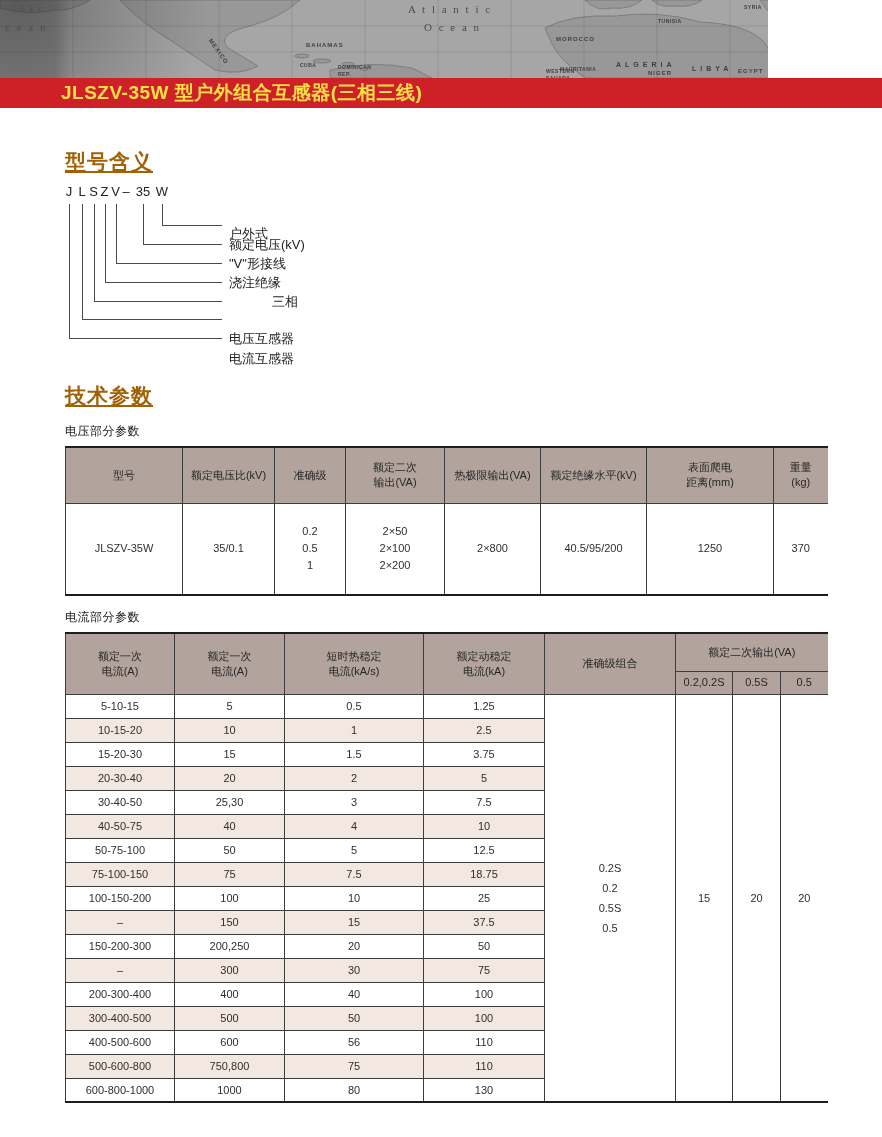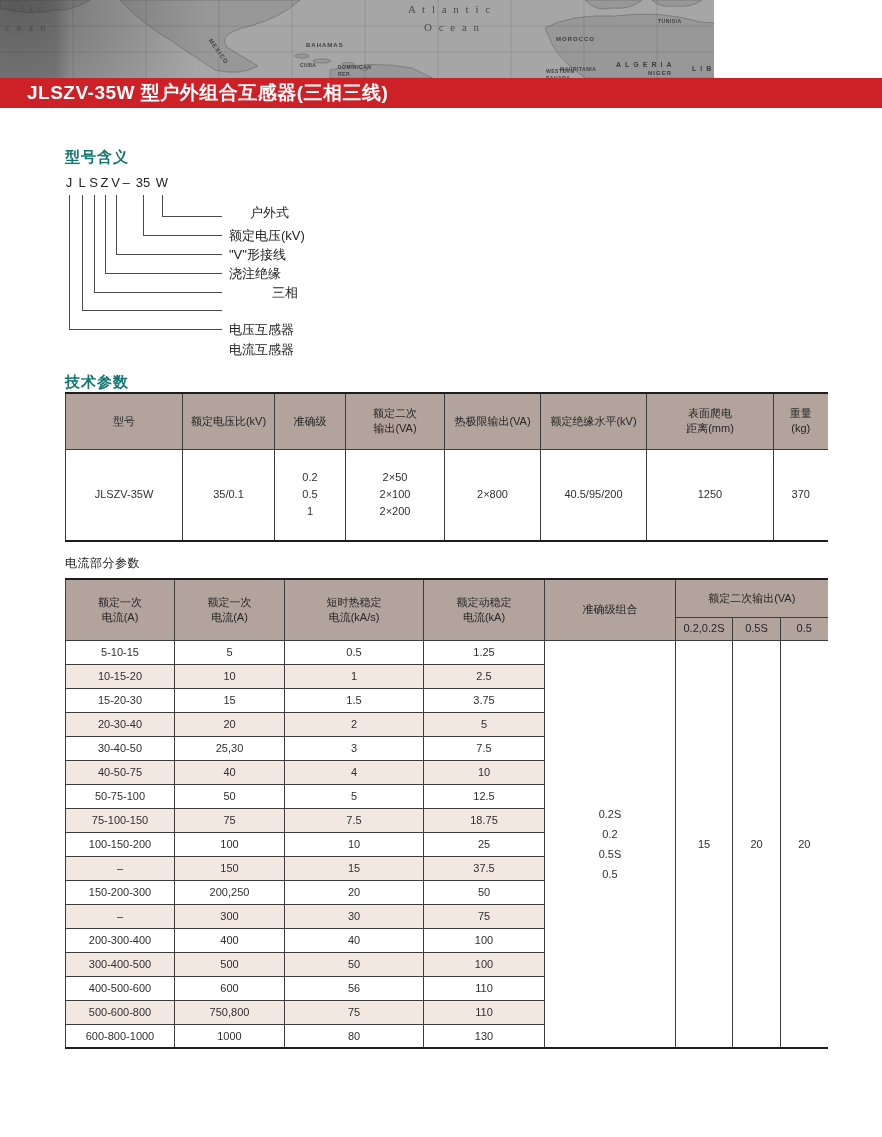--- a/index.html
+++ b/index.html
@@ -1,42 +1,42 @@
 <!DOCTYPE html>
 <html><head>
 <meta charset="utf-8">
 <style>
   html,body{margin:0;padding:0;background:#ffffff;}
   .page{position:relative;width:882px;height:1137px;background:#ffffff;overflow:hidden;
         font-family:"Liberation Sans","DejaVu Sans",sans-serif;color:#2f2f2f;}
 
   
-  .map-header{position:absolute;left:0;top:0;width:714px;height:78px;background:#a6a6a6;overflow:hidden;}
+  .map-header{position:absolute;left:0;top:0;width:768px;height:78px;background:#a6a6a6;overflow:hidden;}
   .map-header svg{position:absolute;left:0;top:0;}
   .map-shade{position:absolute;left:0;top:0;width:882px;height:78px;
      background:
        radial-gradient(circle at 2% 0%, rgba(40,40,40,.45) 0%, rgba(40,40,40,0) 22%),
        linear-gradient(90deg, rgba(60,60,60,.25) 0 55px, rgba(60,60,60,0) 70px);}
   .maplabel{position:absolute;color:#3e3e3e;font-weight:bold;font-size:6px;letter-spacing:1px;
      white-space:pre-line;line-height:1.3;}
   .maplabel.ocean{color:#4c4c4c;font-size:11px;font-weight:normal;letter-spacing:2px;font-family:"Liberation Serif","DejaVu Serif",serif;text-align:center;}
   .maplabel.ocean-sm{color:#4c4c4c;font-size:9px;font-weight:normal;letter-spacing:2px;font-family:"Liberation Serif","DejaVu Serif",serif;}
   .maplabel.country-sp{letter-spacing:4px;font-size:7px;}
   .maplabel.country-sm{font-size:5px;letter-spacing:.5px;}
   .company{position:absolute;left:65px;top:33px;color:#ffffff;font-size:22px;font-weight:bold;
      letter-spacing:1px;text-shadow:0 1px 2px rgba(0,0,0,.45);}
 
   
   .banner{position:absolute;left:0;top:78px;width:882px;height:30px;background:#ce2127;
      display:flex;align-items:center;}
-  .banner span{margin-left:27px;color:#ffffff;font-size:19px;font-weight:bold;letter-spacing:.5px;}
+  .banner span{margin-left:61px;color:#fde047;font-size:19px;font-weight:bold;letter-spacing:.5px;}
 
   
   .content{position:absolute;left:65px;top:108px;width:762px;}
-  .red-head{margin:0;color:#0f766e;font-size:15px;font-weight:bold;letter-spacing:1px;}
+  .red-head{margin:0;color:#a16207;font-size:21px;font-weight:bold;letter-spacing:1px;text-decoration:underline;}
   #mm-head{margin-top:40px;}
   #tech-head{margin-top:20px;}
   .caption{font-size:12px;color:#222;margin-top:13px;margin-bottom:6px;letter-spacing:.5px;}
 
   
   .diagram{position:relative;height:178px;margin-top:8px;}
   .code-part{position:absolute;top:0;transform:translateX(-50%);font-size:13px;color:#222;}
   .dline{position:absolute;background:#4a4a4a;}
   .dline.v{width:1px;}
   .dline.h{height:1px;}
@@ -140,21 +140,21 @@
         <span class="code-part" style="left: 4px;">J</span>
         <span class="code-part" style="left: 17px;">L</span>
         <span class="code-part" style="left: 28.5px;">S</span>
         <span class="code-part" style="left: 39.5px;">Z</span>
         <span class="code-part" style="left: 50.5px;">V</span>
         <span class="code-part" style="left: 61px;">–</span>
         <span class="code-part" style="left: 78px;">35</span>
         <span class="code-part" style="left: 97px;">W</span>
         <div class="dline v" style="left: 97px; top: 20px; height: 21px;"></div>
         <div class="dline h" style="left: 97px; top: 41px; width: 60px;"></div>
-        <div class="dlabel" style="left: 164px; top: 29px; margin-left: 21px;">户外式</div>
+        <div class="dlabel" style="left: 164px; top: 41px;">户外式</div>
         <div class="dline v" style="left: 78px; top: 20px; height: 40px;"></div>
         <div class="dline h" style="left: 78px; top: 60px; width: 79px;"></div>
         <div class="dlabel" style="left: 164px; top: 52px;">额定电压(kV)</div>
         <div class="dline v" style="left: 50.5px; top: 20px; height: 59px;"></div>
         <div class="dline h" style="left: 50.5px; top: 79px; width: 106.5px;"></div>
         <div class="dlabel" style="left: 164px; top: 71px;">"V"形接线</div>
         <div class="dline v" style="left: 39.5px; top: 20px; height: 78px;"></div>
         <div class="dline h" style="left: 39.5px; top: 98px; width: 117.5px;"></div>
         <div class="dlabel" style="left: 164px; top: 90px;">浇注绝缘</div>
         <div class="dline v" style="left: 28.5px; top: 20px; height: 97px;"></div>
@@ -163,20 +163,21 @@
         <div class="dline v" style="left: 17px; top: 20px; height: 115px;"></div>
         <div class="dline h" style="left: 17px; top: 135px; width: 140px;"></div>
         <div class="dlabel" style="left: 164px; top: 127px; margin-top: 39px;">电流互感器</div>
         <div class="dline v" style="left: 4px; top: 20px; height: 134px;"></div>
         <div class="dline h" style="left: 4px; top: 154px; width: 153px;"></div>
         <div class="dlabel" style="left: 164px; top: 146px;">电压互感器</div>
       </div>
 
     <h3 class="red-head" id="tech-head">技术参数</h3>
 
+    <div class="caption">电压部分参数</div>
     <table id="vtable">
       <colgroup>
         <col style="width:117px">
           <col style="width:92px">
           <col style="width:71px">
           <col style="width:99px">
         <col style="width:96px">
           <col style="width:106px">
           <col style="width:127px">
           <col style="width:54px">

